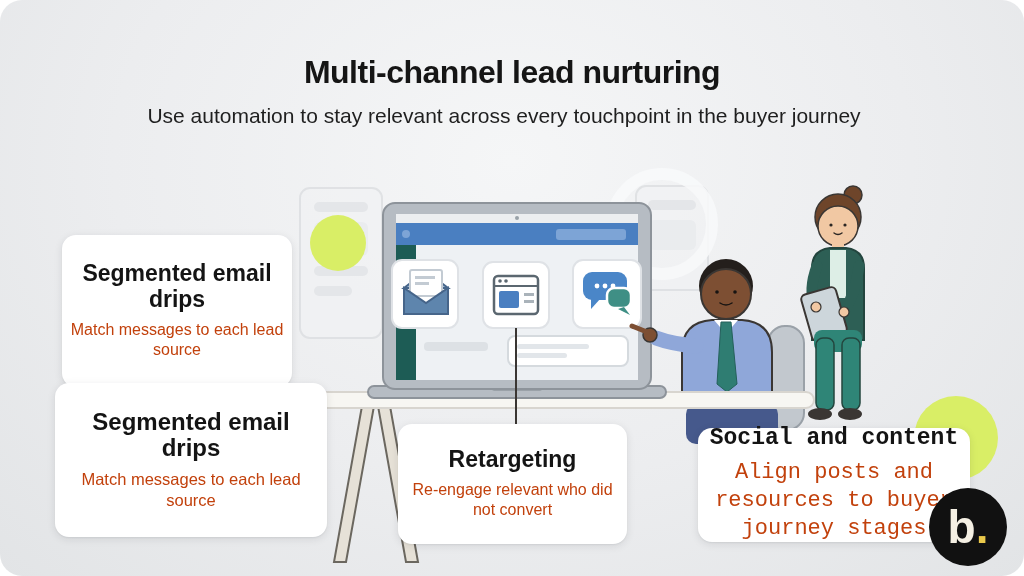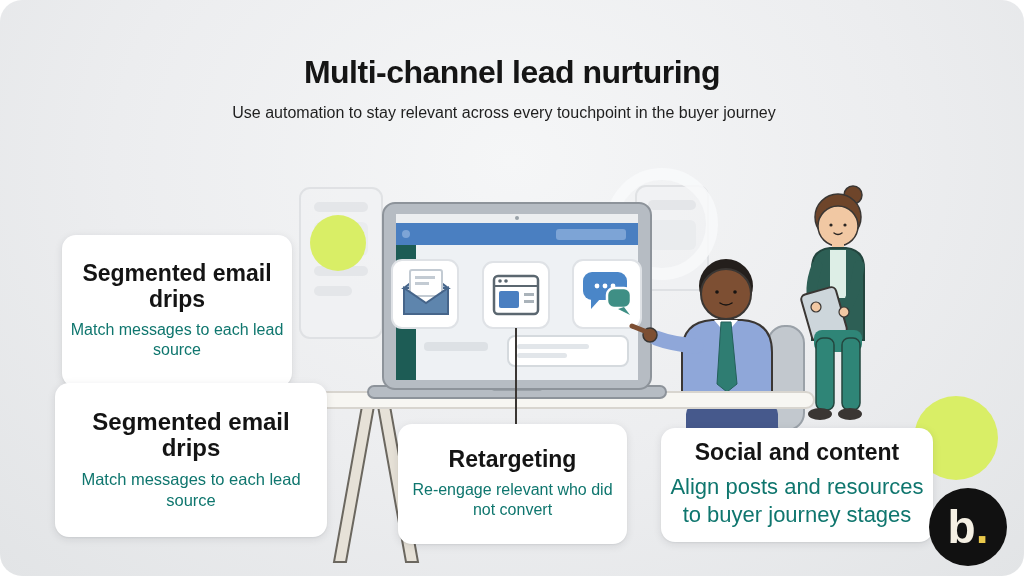--- a/index.html
+++ b/index.html
@@ -6,41 +6,41 @@
   .slide{
     position:relative;width:1024px;height:576px;margin:0 auto;
     border-radius:22px;overflow:hidden;
     background:radial-gradient(ellipse at 50% 28%, #f5f6f7 0%, #ecedef 55%, #e2e4e6 100%);
   }
   .header{position:absolute;top:56px;left:0;width:100%;text-align:center;z-index:4;}
   .header h1{
     margin:0;font-size:32px;font-weight:700;color:#151515;letter-spacing:-0.5px;line-height:1.05;
   }
   .header p{
-    margin:14px 16px 0 0;font-size:16px;font-weight:400;color:#1f1f1f;
+    margin:14px 16px 0 0;font-size:21px;font-weight:400;color:#1f1f1f;
   }
   .illustration{position:absolute;inset:0;z-index:1;}
   .card{
     position:absolute;background:#ffffff;border-radius:14px;
     box-shadow:0 2px 8px rgba(25,30,40,0.10), 0 1px 2px rgba(25,30,40,0.06);
     display:flex;flex-direction:column;align-items:center;justify-content:center;
     text-align:center;padding:10px 8px;box-sizing:border-box;z-index:3;
   }
   .card h2{margin:0 0 7px 0;font-weight:700;color:#141414;line-height:1.12;}
-  .card p{margin:0;color:#0f766e;line-height:1.28;}
+  .card p{margin:0;color:#c2410c;line-height:1.28;}
   .card-a{left:62px;top:235px;width:230px;height:152px;}
   .card-a h2{font-size:23px;}
   .card-a p{font-size:16px;}
   .card-b{left:55px;top:383px;width:272px;height:154px;}
   .card-b h2{font-size:24px;}
   .card-b p{font-size:16.5px;}
   .card-c{left:398px;top:424px;width:229px;height:120px;}
   .card-c h2{font-size:23px;}
   .card-c p{font-size:16px;}
-  .card-d{left:661px;top:428px;width:272px;height:114px;}
+  .card-d{left:698px;top:428px;width:272px;height:114px;font-family:Liberation Mono, monospace;}
   .card-d h2{font-size:23px;}
   .card-d p{font-size:22px;}
   .logo{
     position:absolute;left:929px;top:488px;width:78px;height:78px;border-radius:50%;
     background:#111111;display:flex;align-items:center;justify-content:center;z-index:5;
     font-size:46px;font-weight:700;color:#f4efe3;line-height:1;
   }
   .logo .dot{color:#eac94b;}
 </style>
 </head>

